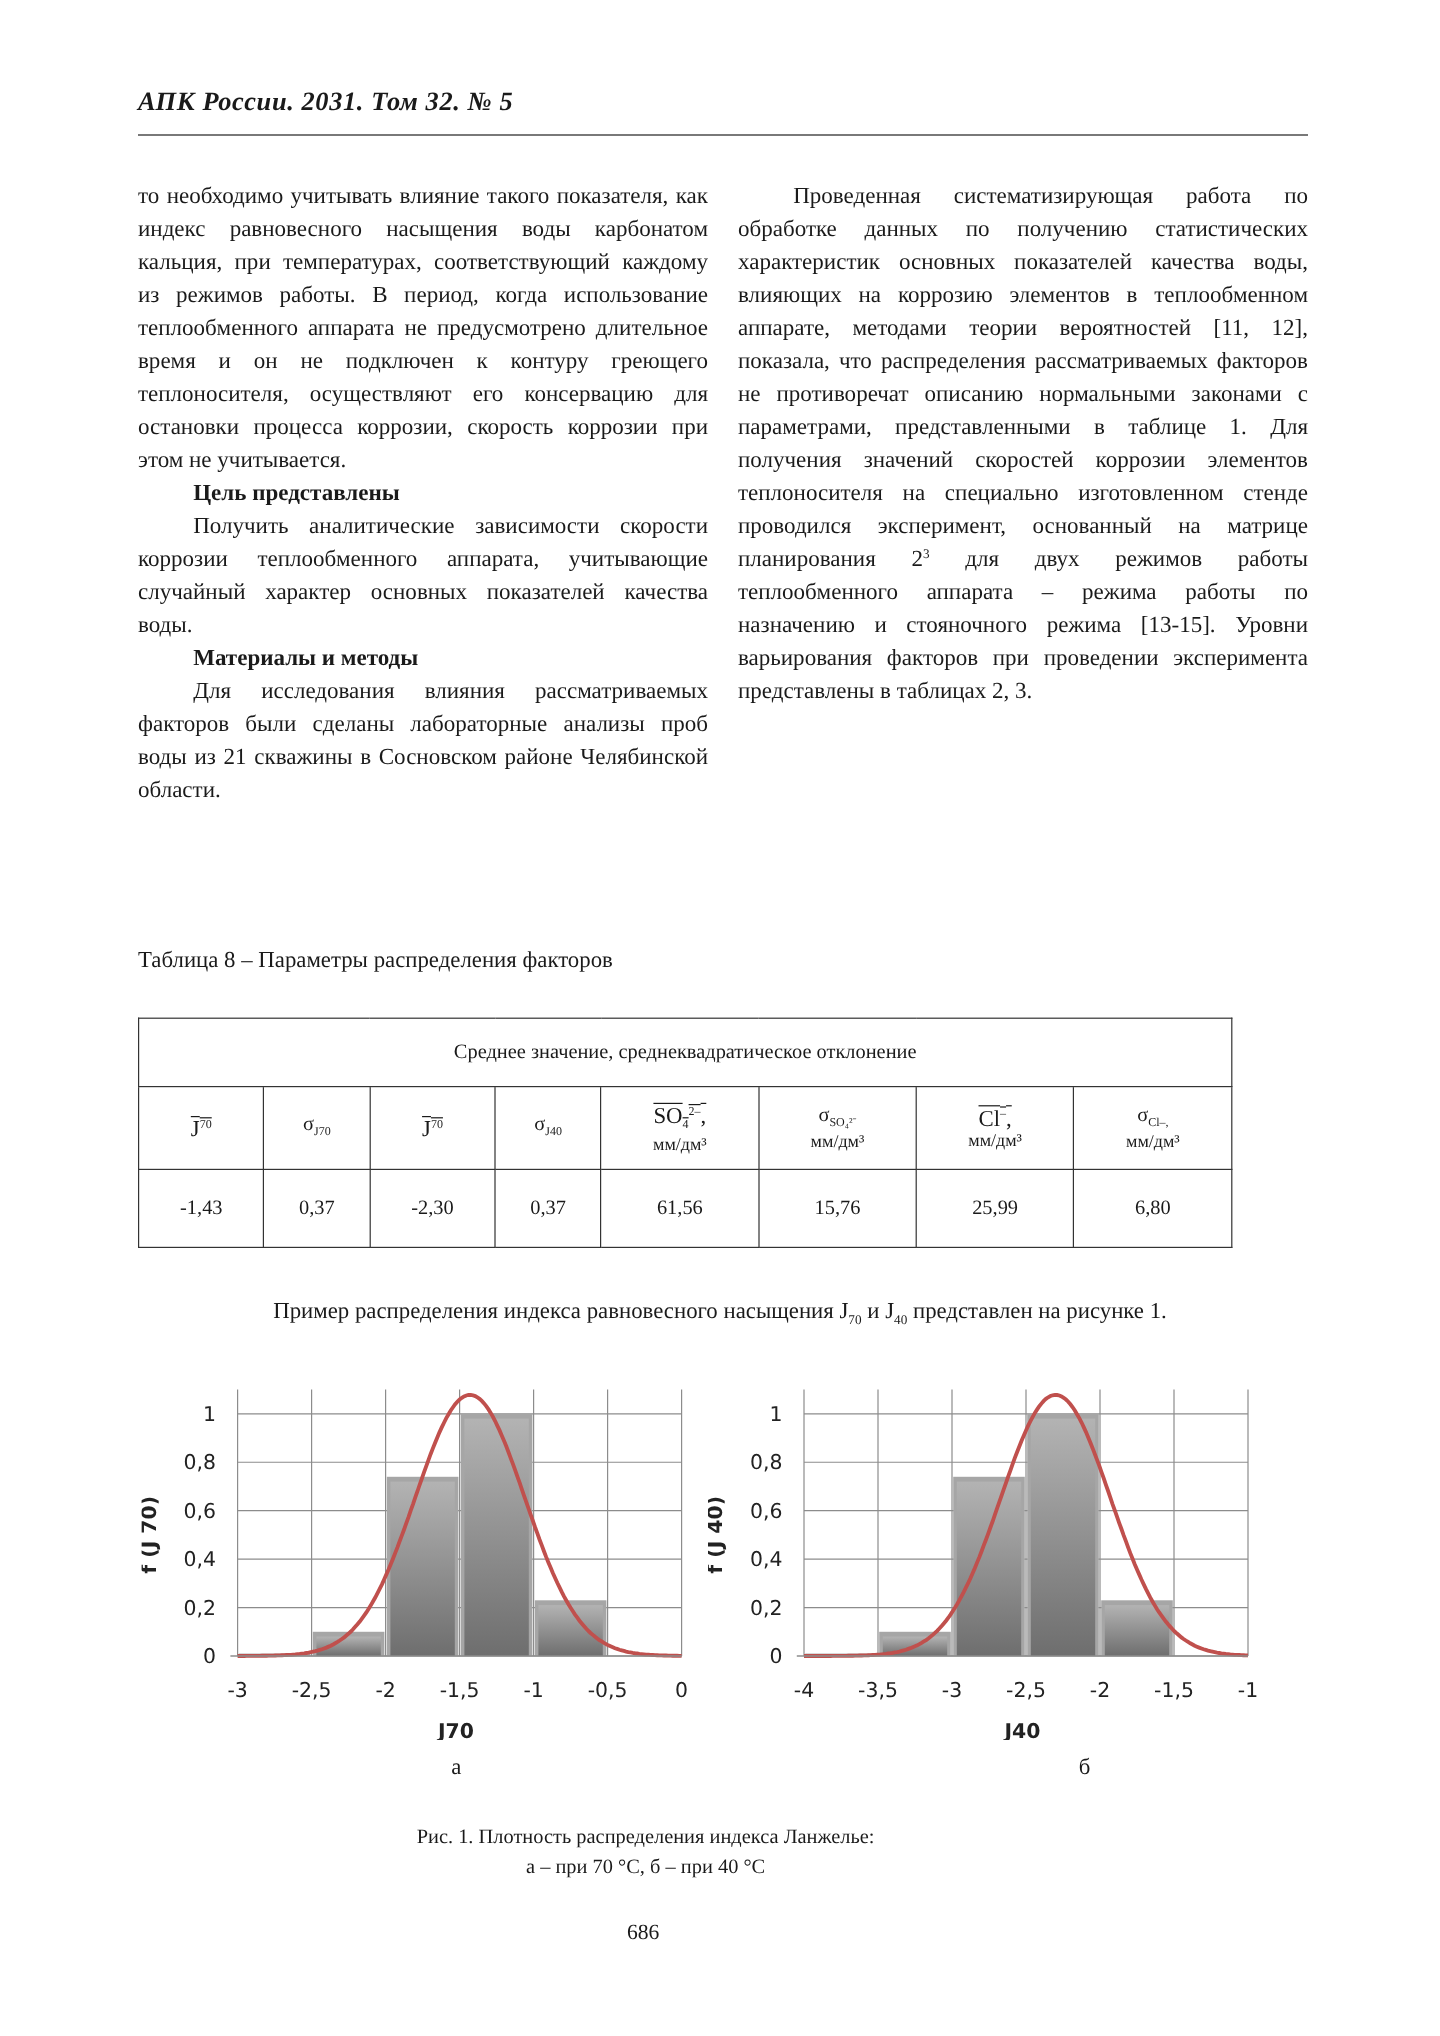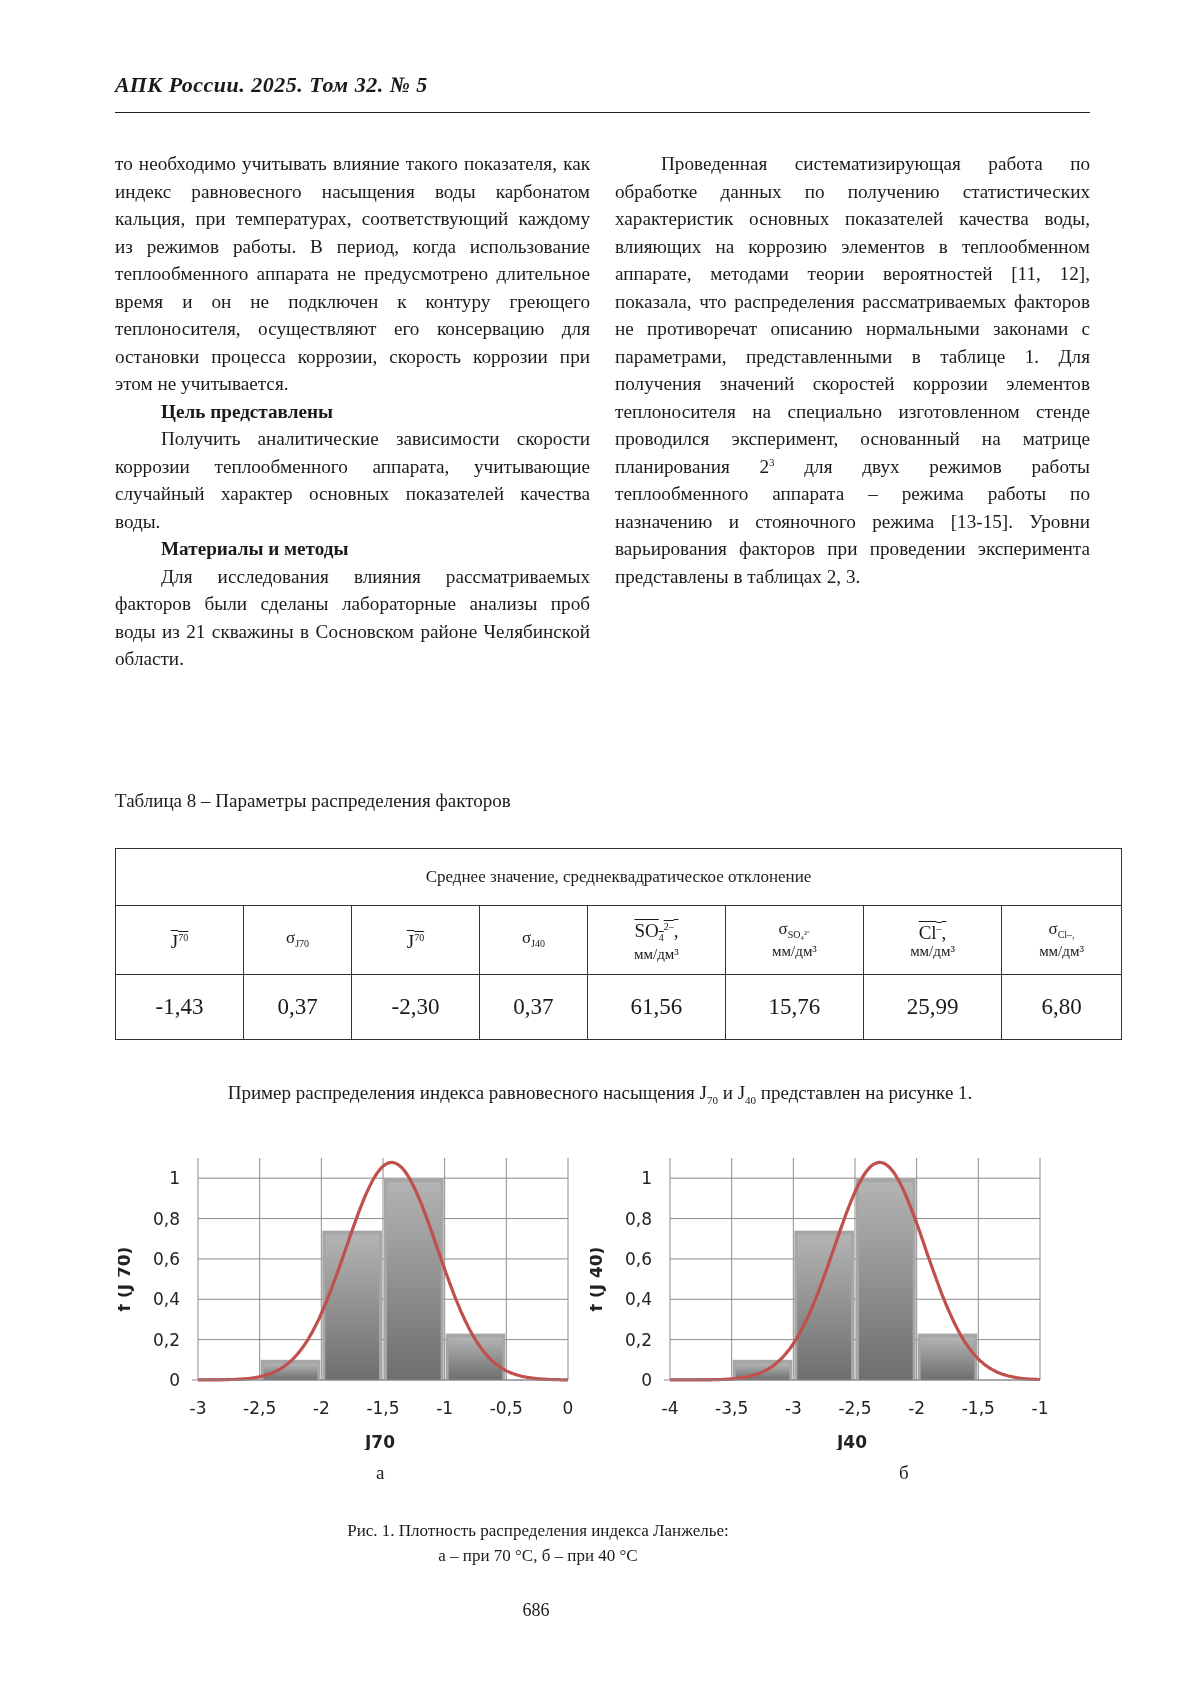--- a/index.html
+++ b/index.html
@@ -7,40 +7,40 @@
   .header { position:absolute; left:115px; top:72px; font-size:22px; font-weight:bold; font-style:italic; letter-spacing:0.5px; }
   .header-rule { position:absolute; left:115px; top:112px; width:975px; height:0; border-top:1.5px solid #222; }
   .col { position:absolute; top:150px; width:475px; font-size:19.2px; line-height:27.5px; text-align:justify; }
   .col.left { left:115px; }
   .col.right { left:615px;font-family:Liberation Serif, serif; }
   .col p { margin:0; text-indent:0; }
   .col p.ind { text-indent:46px; }
   .col p.head { text-indent:46px; font-weight:bold; }
   sup.s { font-size:11px; vertical-align:super; line-height:0; }
   .table-caption { position:absolute; left:115px; top:790px; font-size:19px; }
-  table.params { position:absolute; left:115px; top:848px; width:1007px; border-collapse:collapse; font-size:17px; }
+  table.params { position:absolute; left:115px; top:848px; width:912px; border-collapse:collapse; font-size:17px; }
   table.params td { border:1.3px solid #333; text-align:center; vertical-align:middle; padding:0; }
   table.params tr.r0 td { height:56px; }
   table.params tr.r1 td { height:68px; font-size:15px; line-height:17px; }
-  table.params tr.r2 td { height:64px; font-size:23px; }
+  table.params tr.r2 td { height:64px; font-size:17px; }
   .ov { text-decoration:overline; }
   .sub { font-size:10px; vertical-align:-4px; }
   .sup2 { font-size:10px; vertical-align:7px; }
   .example-line { position:absolute; left:0; width:1200px; top:1082px; text-align:center; font-size:19px; }
   .example-line .sub { font-size:11px; vertical-align:-5px; }
   .chart-wrap { position:absolute; top:1150px; }
   .chart-wrap svg text { font-family:"DejaVu Sans", sans-serif; }
   .panel-label { position:absolute; top:1462px; font-size:19px; }
   .fig-caption { position:absolute; left:0; width:1076px; top:1518px; text-align:center; font-size:17px; line-height:25px; }
   .page-num { position:absolute; left:0; width:1072px; top:1600px; text-align:center; font-size:18px; }
 </style>
 </head>
 <body>
 
-<div class="header">АПК России. 2025. Том 32. № 5</div>
+<div class="header">АПК России. 2031. Том 32. № 5</div>
 <div class="header-rule"></div>
 
 <div class="col left">
   <p>то необходимо учитывать влияние такого показателя, как индекс равновесного насыщения воды карбонатом кальция, при температурах, соответствующий каждому из режимов работы. В период, когда использование теплообменного аппарата не предусмотрено длительное время и он не подключен к контуру греющего теплоносителя, осуществляют его консервацию для остановки процесса коррозии, скорость коррозии при этом не учитывается.</p>
   <p class="head">Цель представлены</p>
   <p class="ind">Получить аналитические зависимости скорости коррозии теплообменного аппарата, учитывающие случайный характер основных показателей качества воды.</p>
   <p class="head">Материалы и методы</p>
   <p class="ind">Для исследования влияния рассматриваемых факторов были сделаны лабораторные анализы проб воды из 21 скважины в Сосновском районе Челябинской области.</p>
 </div>
 

